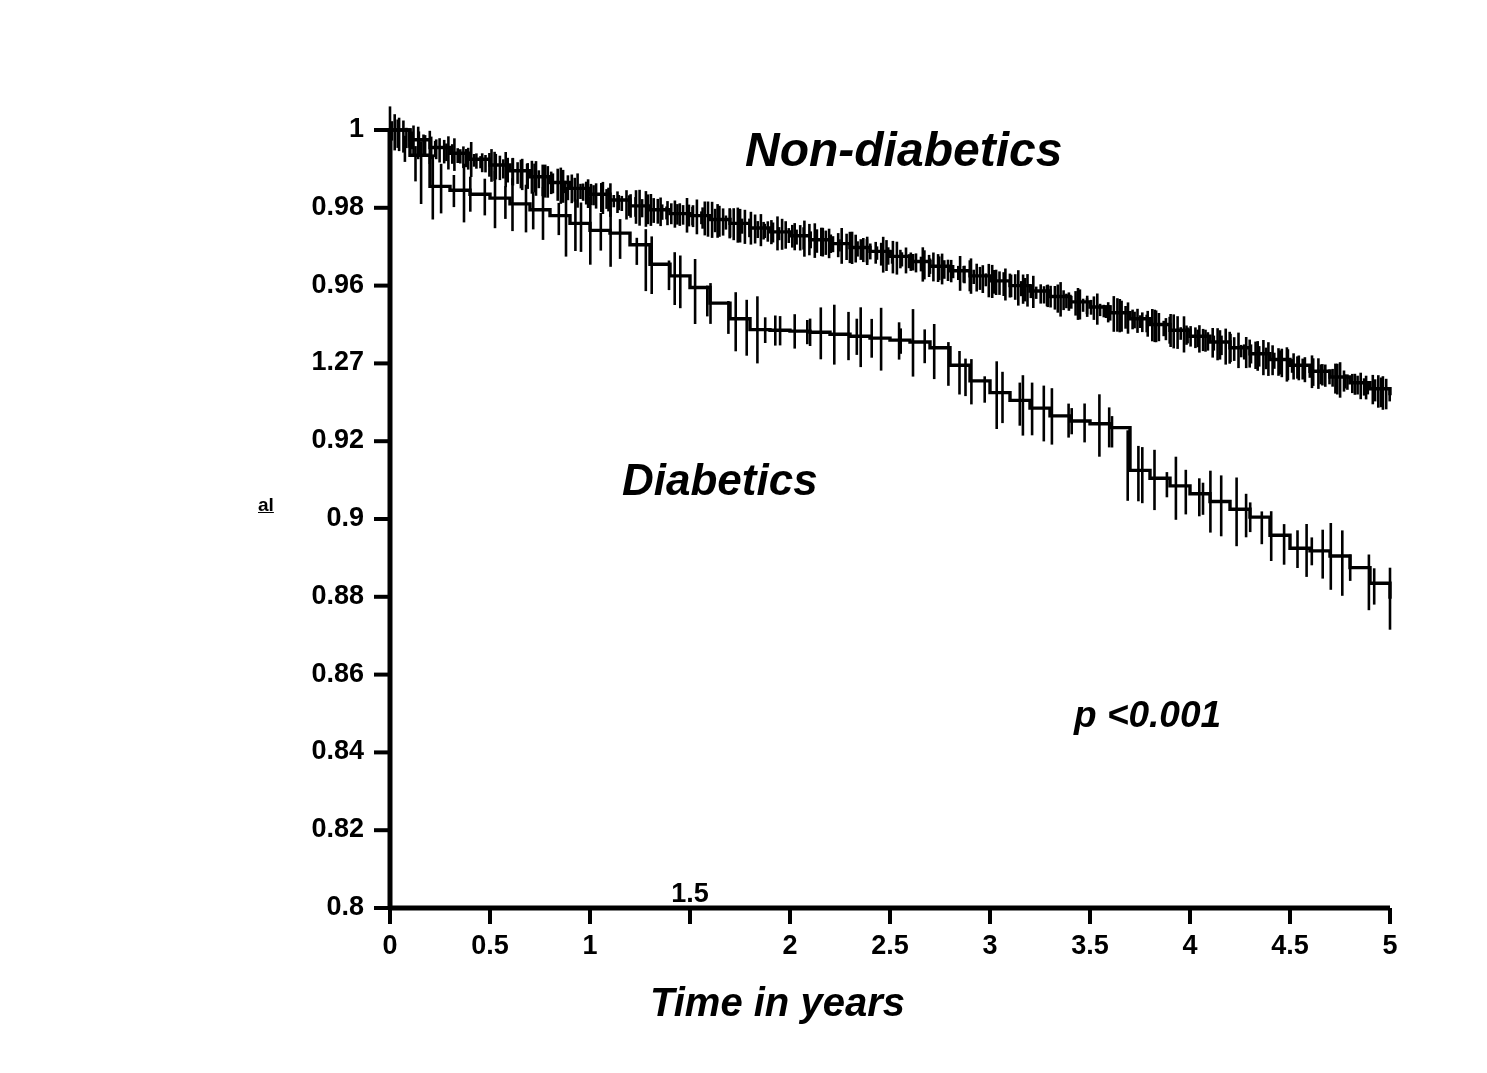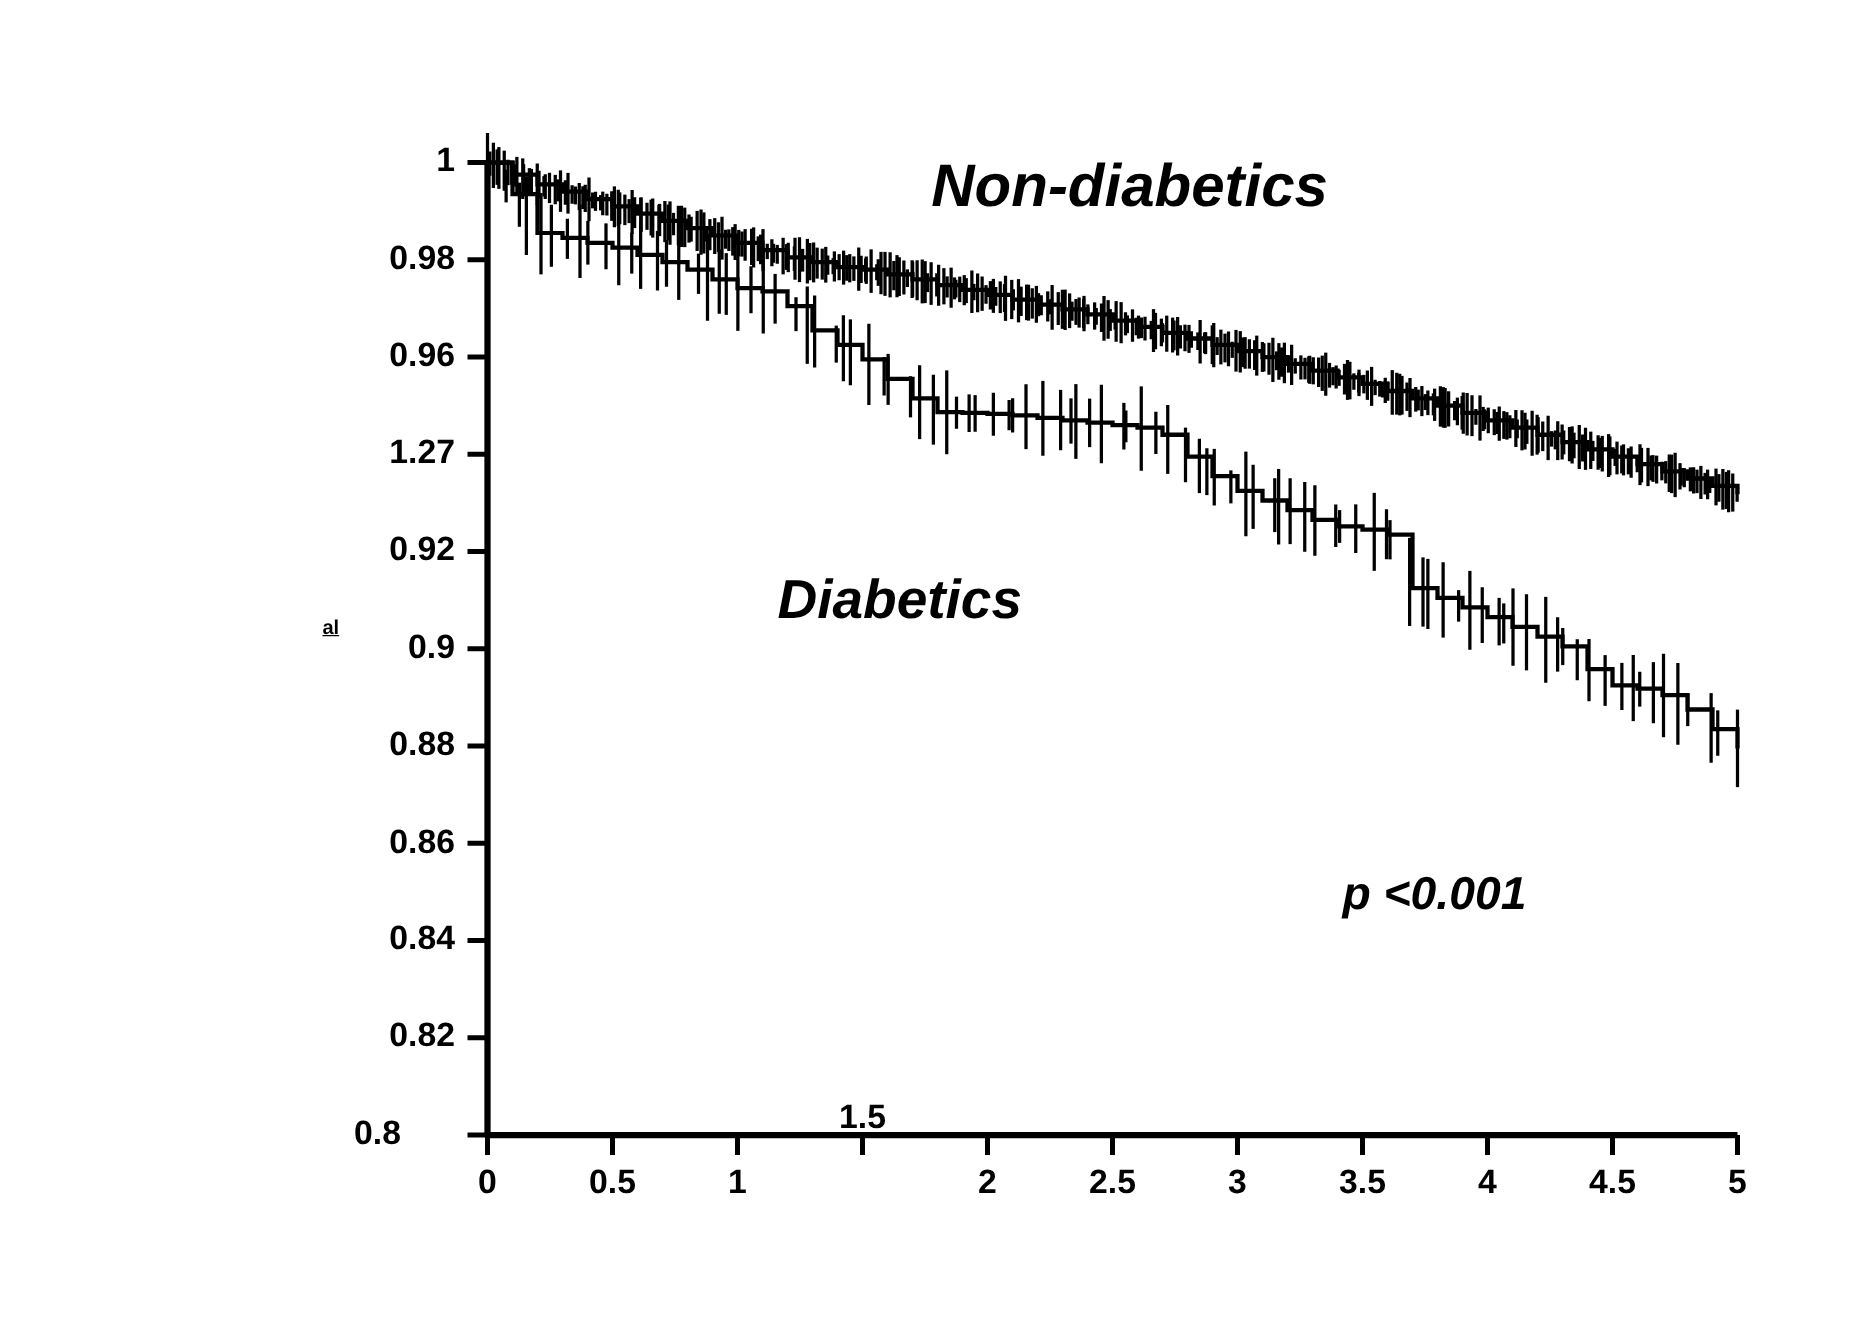--- a/index.html
+++ b/index.html
@@ -28,21 +28,21 @@
     white-space: nowrap;
   }
   #ylabel-main {
     left: 62px;
     top: 470px;
     font-size: 40px;
   }
   #ylabel-sub {
     left: 258px;
     top: 494px;
-    font-size: 16px;
+    font-size: 19px;
     font-style: normal;
     text-decoration: underline;
   }
   #xlabel {
     left: 650px;
     top: 980px;
     font-size: 40px;
   }
   .series-label {
     position: absolute;
@@ -574,21 +574,21 @@
           <line x1="1342.3" x2="1342.3" y1="530.4" y2="595.8"></line>
           <line x1="1350.2" x2="1350.2" y1="554.6" y2="580.9"></line>
           <line x1="1368.9" x2="1368.9" y1="554.5" y2="610.2"></line>
           <line x1="1374.2" x2="1374.2" y1="568.3" y2="604.6"></line>
           <line x1="1390.0" x2="1390.0" y1="567.7" y2="629.7"></line>
         </g>
     </g>
   </svg>
 
   <div id="y-tick-labels">
-      <div class="tick-text ytick" style="left: 240px; width: 124px; top: 891px; text-align: center;">0.8</div>
+      <div class="tick-text ytick" style="left: 240px; width: 124px; top: 891px;">0.8</div>
       <div class="tick-text ytick" style="left: 240px; width: 124px; top: 813.2px; text-align: right;">0.82</div>
       <div class="tick-text ytick" style="left: 240px; width: 124px; top: 735.4px;">0.84</div>
       <div class="tick-text ytick" style="left: 240px; width: 124px; top: 657.6px;">0.86</div>
       <div class="tick-text ytick" style="left: 240px; width: 124px; top: 579.8px;">0.88</div>
       <div class="tick-text ytick" style="left: 240px; width: 124px; top: 502px;">0.9</div>
       <div class="tick-text ytick" style="left: 240px; width: 124px; top: 424.2px;">0.92</div>
       <div class="tick-text ytick" style="left: 240px; width: 124px; top: 346.4px;">1.27</div>
       <div class="tick-text ytick" style="left: 240px; width: 124px; top: 268.6px;">0.96</div>
       <div class="tick-text ytick" style="left: 240px; width: 124px; top: 190.8px;">0.98</div>
       <div class="tick-text ytick" style="left: 240px; width: 124px; top: 113px;">1</div>
@@ -602,18 +602,19 @@
       <div class="tick-text xtick" style="left: 750px; width: 80px; top: 930px;">2</div>
       <div class="tick-text xtick" style="left: 850px; width: 80px; top: 930px;">2.5</div>
       <div class="tick-text xtick" style="left: 950px; width: 80px; top: 930px;">3</div>
       <div class="tick-text xtick" style="left: 1050px; width: 80px; top: 930px;">3.5</div>
       <div class="tick-text xtick" style="left: 1150px; width: 80px; top: 930px;">4</div>
       <div class="tick-text xtick" style="left: 1250px; width: 80px; top: 930px;">4.5</div>
       <div class="tick-text xtick" style="left: 1350px; width: 80px; top: 930px;">5</div>
     </div>
 
   <div class="axis-label" id="ylabel-sub">al</div>
+  <div class="axis-label" id="xlabel">Time in years</div>
 
   <div class="series-label" id="label-diab">Diabetics</div>
   <div class="series-label" id="label-nondiab">Non-diabetics</div>
   <div class="series-label" id="pvalue">p &lt;0.001</div>
 
 </div>
 
 </body></html>

